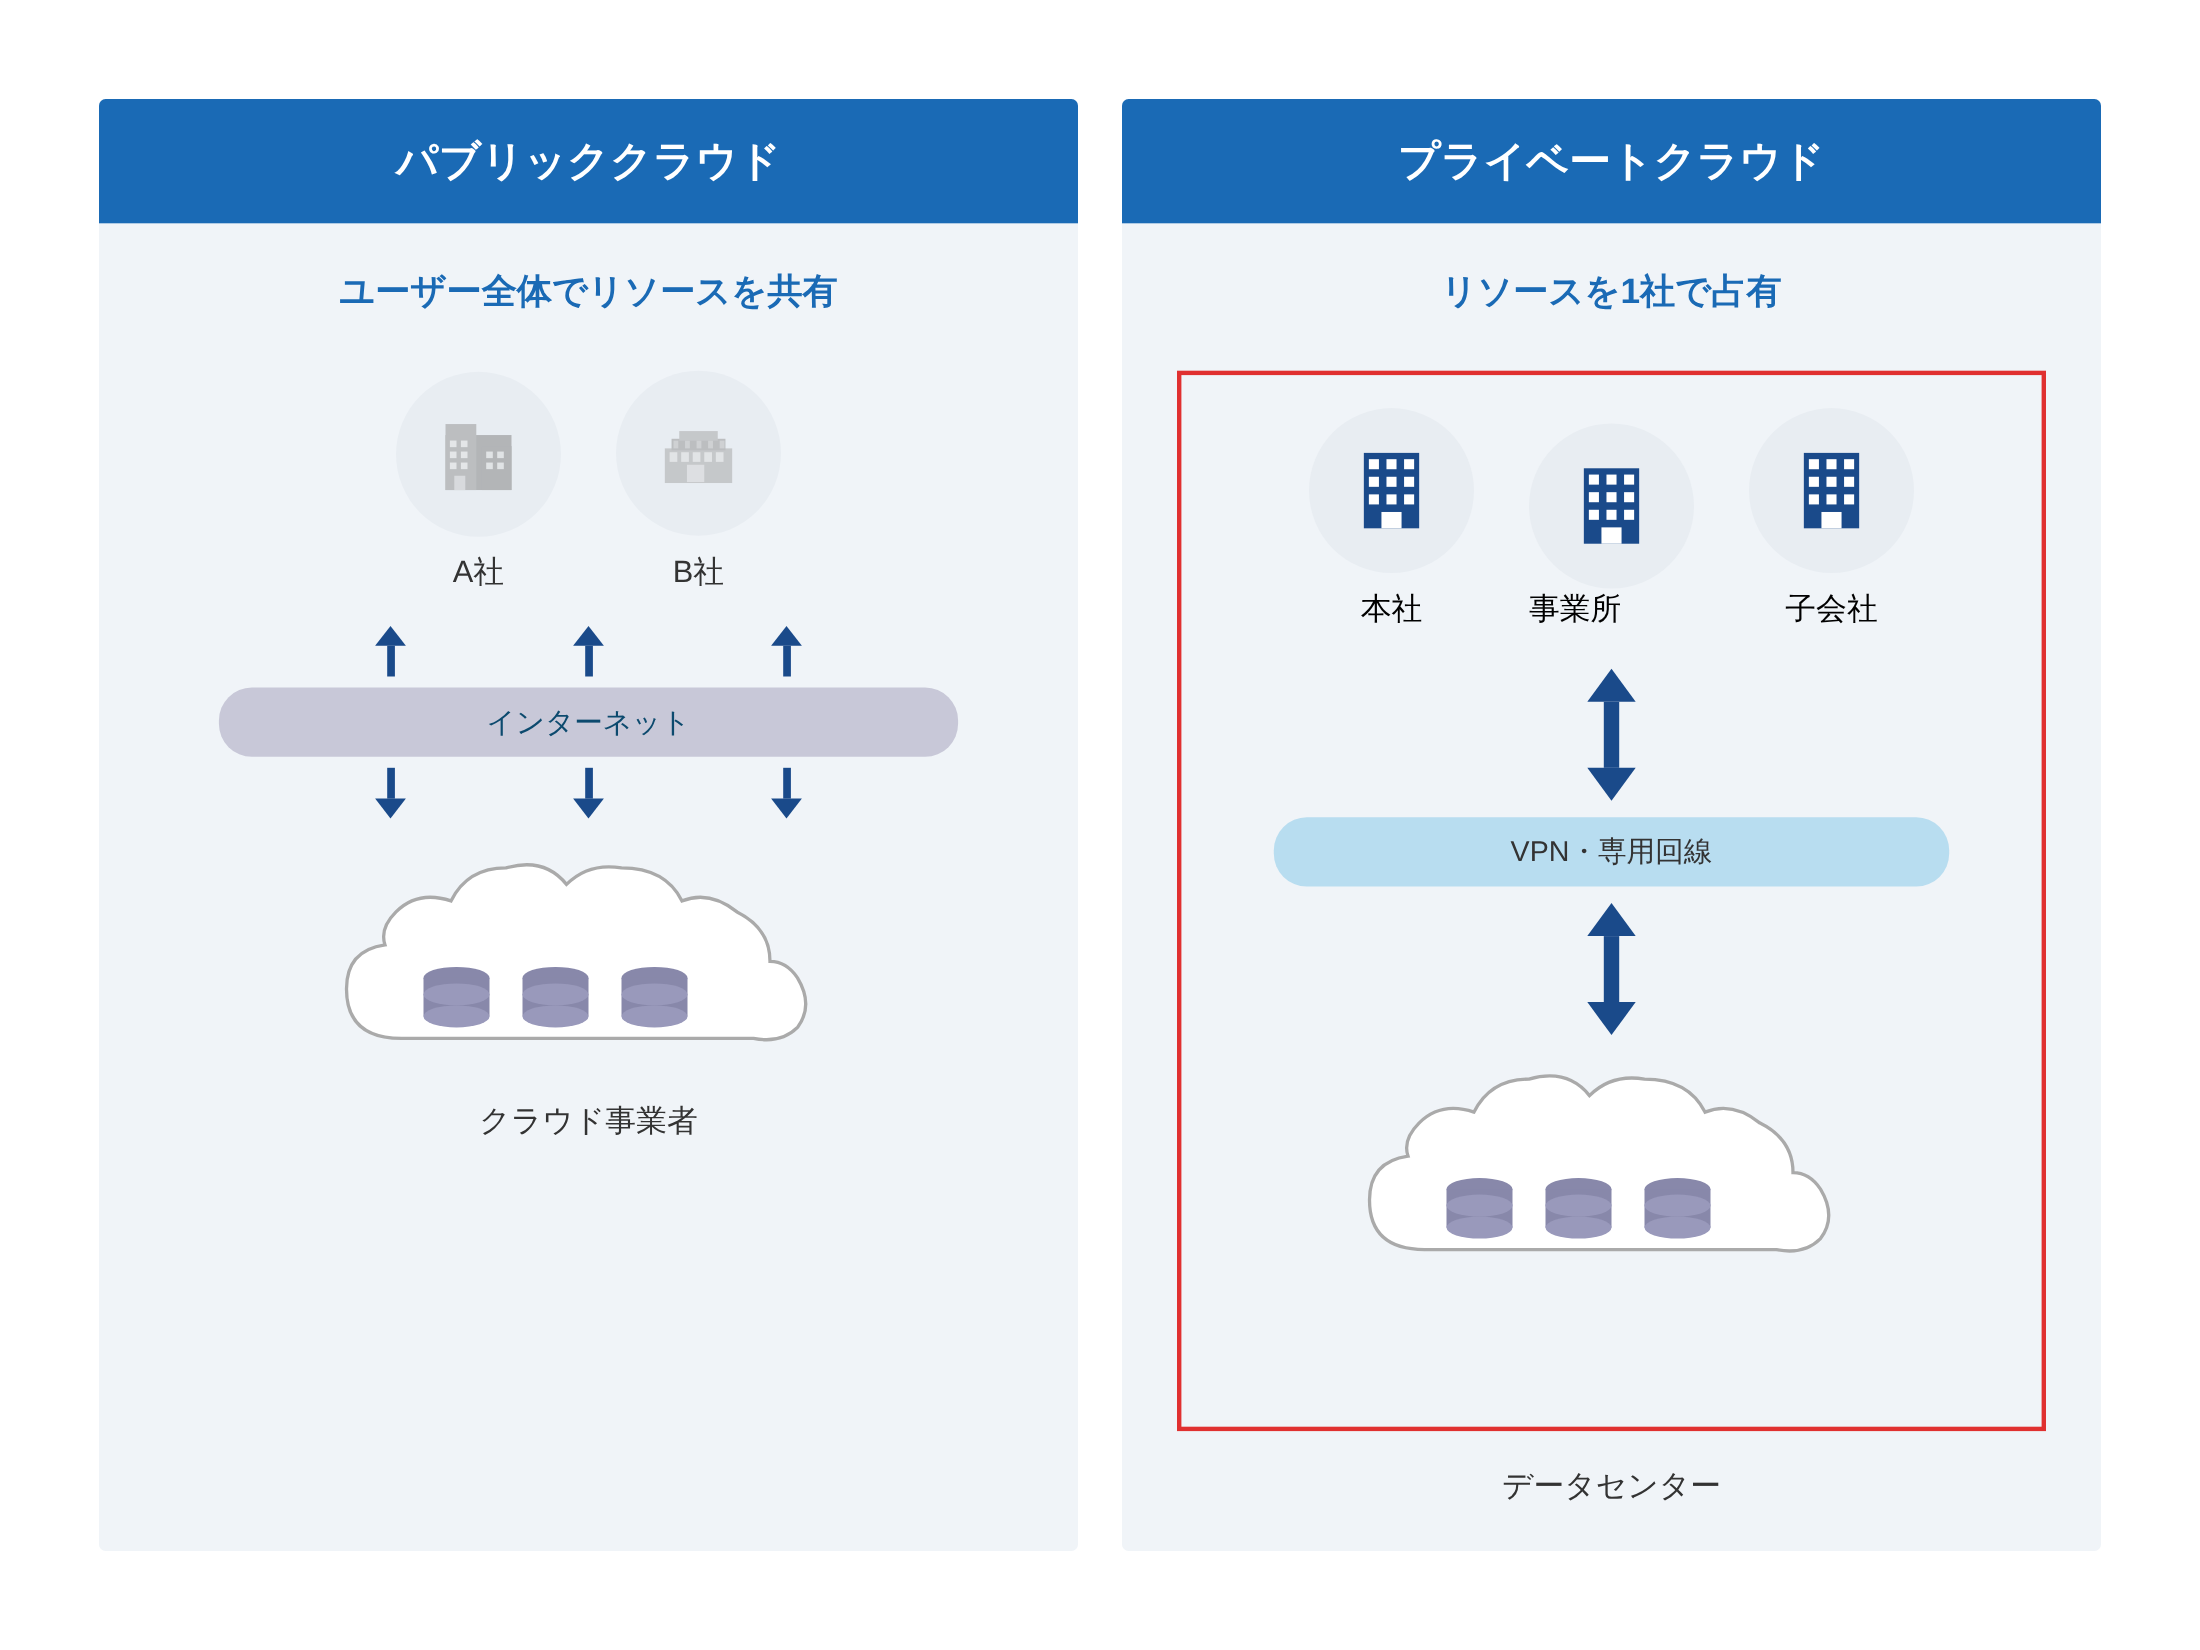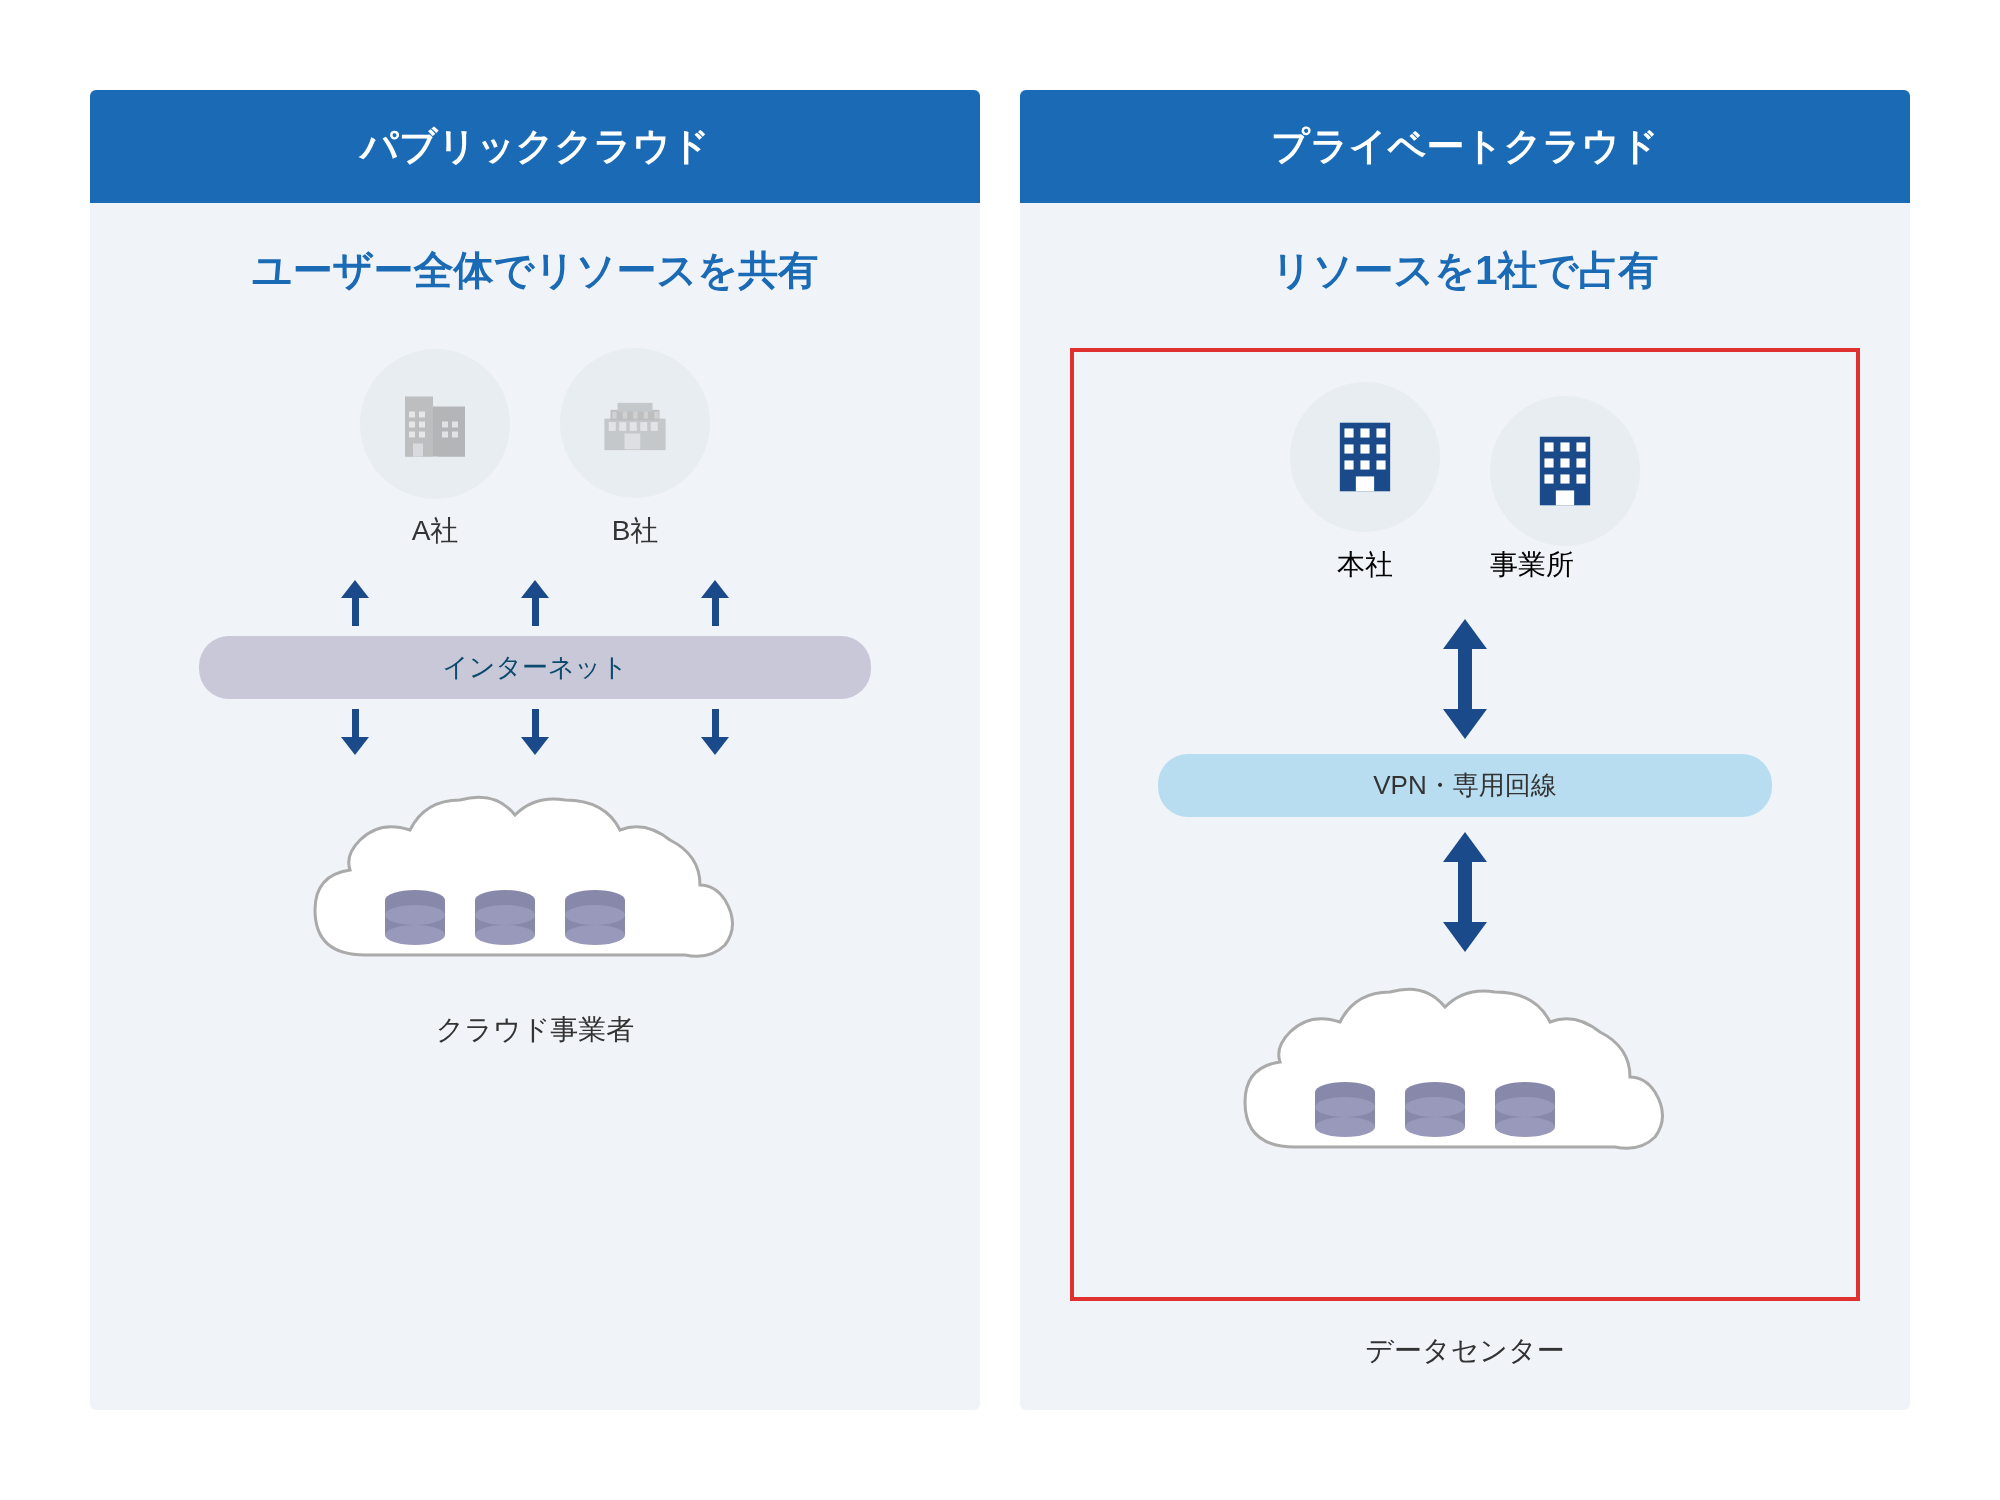--- a/index.html
+++ b/index.html
@@ -38,21 +38,21 @@
     }
     .panel-body {
       flex: 1;
       padding: 40px 50px 40px 50px;
       display: flex;
       flex-direction: column;
       align-items: center;
       position: relative;
     }
     .subtitle {
-      font-size: 40px;
+      font-size: 32px;
       font-weight: bold;
       color: #1a6ab5;
       margin-bottom: 50px;
       text-align: center;
     }
     .companies-row {
       display: flex;
       gap: 50px;
       justify-content: center;
       align-items: flex-end;
@@ -342,20 +342,38 @@
                 <rect x="40" y="24" width="8" height="8" fill="white"></rect>
                 <rect x="12" y="38" width="8" height="8" fill="white"></rect>
                 <rect x="26" y="38" width="8" height="8" fill="white"></rect>
                 <rect x="40" y="38" width="8" height="8" fill="white"></rect>
                 <rect x="22" y="52" width="16" height="13" fill="white"></rect>
               </svg>
             </div>
             <div class="company-label blue">事業所</div>
           </div>
 
+          <div style="display:flex;flex-direction:column;align-items:center;gap:14px;">
+            <div class="company-circle">
+              <svg class="building-blue" viewBox="0 0 60 70">
+                <rect x="8" y="5" width="44" height="60" fill="#1a4a8a"></rect>
+                <rect x="12" y="10" width="8" height="8" fill="white"></rect>
+                <rect x="26" y="10" width="8" height="8" fill="white"></rect>
+                <rect x="40" y="10" width="8" height="8" fill="white"></rect>
+                <rect x="12" y="24" width="8" height="8" fill="white"></rect>
+                <rect x="26" y="24" width="8" height="8" fill="white"></rect>
+                <rect x="40" y="24" width="8" height="8" fill="white"></rect>
+                <rect x="12" y="38" width="8" height="8" fill="white"></rect>
+                <rect x="26" y="38" width="8" height="8" fill="white"></rect>
+                <rect x="40" y="38" width="8" height="8" fill="white"></rect>
+                <rect x="22" y="52" width="16" height="13" fill="white"></rect>
+              </svg>
+            </div>
+            <div class="company-label blue">子会社</div>
+          </div>
         </div>
 
         <div class="big-arrow-both">
           <div class="big-arrow-up-head"></div>
           <div class="big-arrow-line"></div>
           <div class="big-arrow-down-head"></div>
         </div>
 
         <div class="network-bar blue">VPN・専用回線</div>
 

